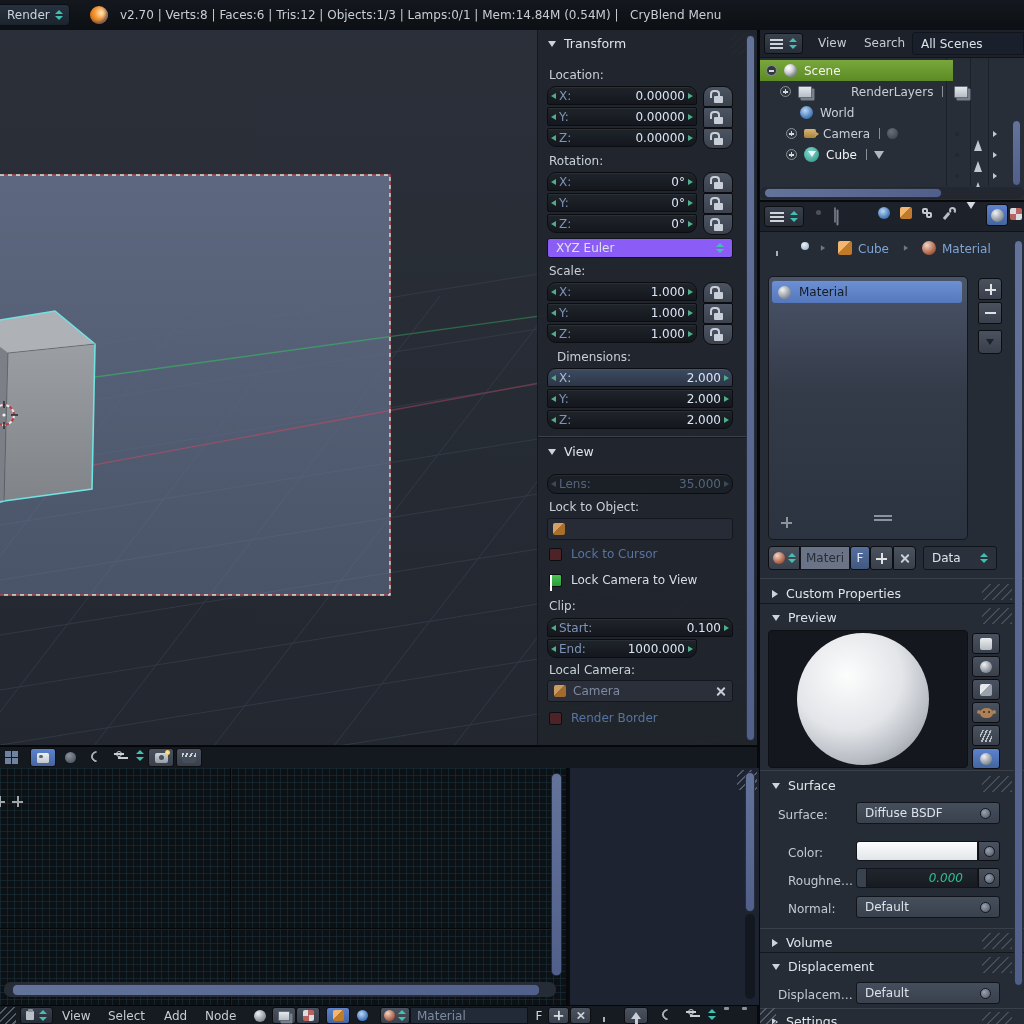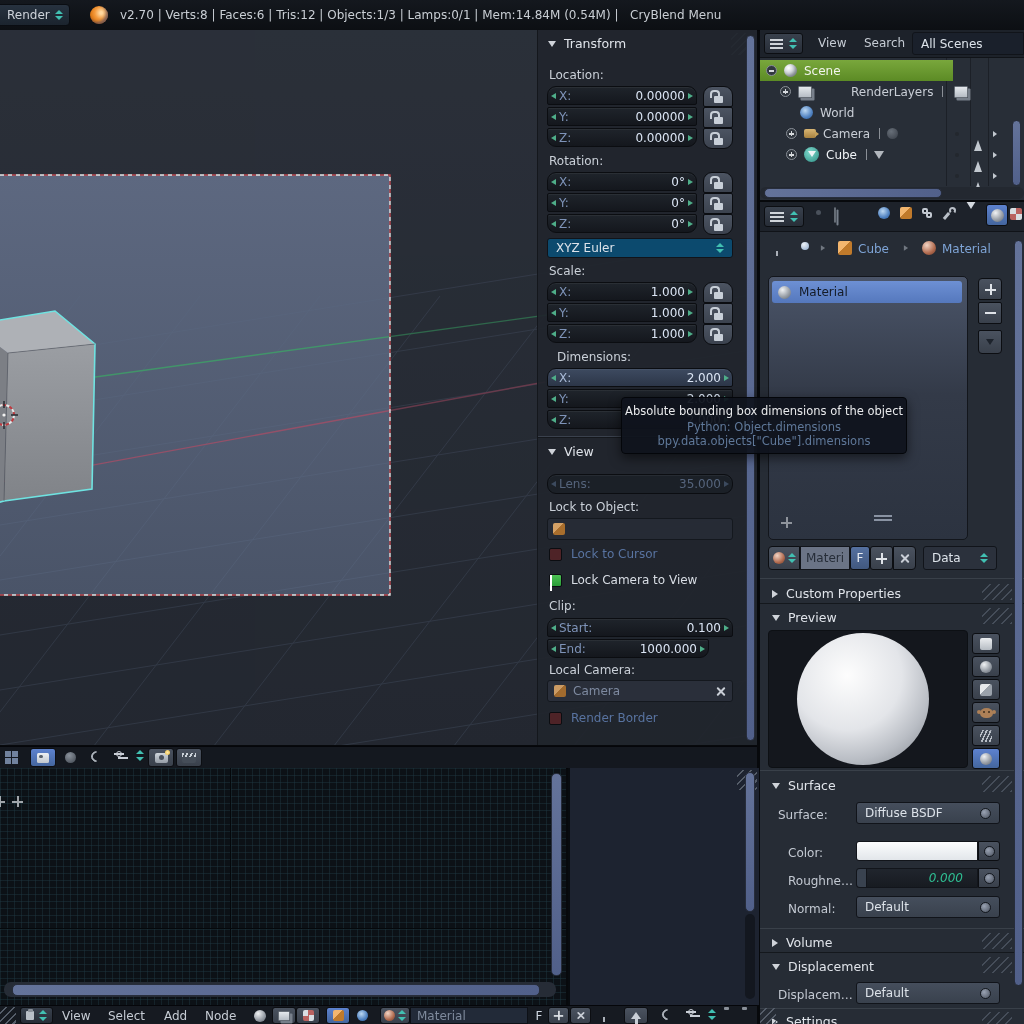--- a/index.html
+++ b/index.html
@@ -270,21 +270,21 @@
       <div class="pfield rb" style="left:9px;top:184px;width:150px;">
         <span class="tl"></span>
           <span class="flabel">Z:</span>
         <span class="fval">0°</span>
           <span class="trr"></span>
       </div>
       <div class="lockbtn rb" style="left:165px;top:184px;">
           <span class="padlock"></span>
         </div>
 
-      <div class="dd" style="left:9px;top:208px;width:186px;height:20px;background:#0c4a6e;">
+      <div class="dd" style="left:9px;top:208px;width:186px;height:20px;background:#8b5cf6;">
         <span>XYZ Euler</span>
         <span class="dbl">
             <i class="u"></i>
             <i class="d"></i>
           </span>
       </div>
 
       <span class="abs" style="left:11px;top:234px;color:#cad0d8;">Scale:</span>
 
       <div class="pfield rt" style="left:9px;top:252px;width:150px;">
@@ -364,21 +364,21 @@
         <span style="color:#d8dde4;">Lock Camera to View</span>
       </div>
 
       <span class="abs" style="left:11px;top:569px;color:#cad0d8;">Clip:</span>
       <div class="pfield rt" style="left:9px;top:588px;width:186px;">
         <span class="tl"></span>
           <span class="flabel">Start:</span>
         <span class="fval">0.100</span>
           <span class="trr"></span>
       </div>
-      <div class="pfield rb" style="left:9px;top:609px;width:162px;">
+      <div class="pfield rb" style="left:9px;top:609px;width:150px;">
         <span class="tl"></span>
           <span class="flabel">End:</span>
         <span class="fval">1000.000</span>
           <span class="trr"></span>
       </div>
 
       <span class="abs" style="left:11px;top:633px;color:#cad0d8;">Local Camera:</span>
       <div class="abs" style="left:9px;top:650px;width:186px;height:22px;background:rgba(43,49,60,.9);border:1px solid #14181e;border-radius:3px;display:flex;align-items:center;gap:7px;padding:0 6px;box-sizing:border-box;">
         <span class="ocube" style="width:12px;height:12px;opacity:.8;"></span>
         <span style="color:#7e8aa0;">Camera</span>
@@ -387,25 +387,20 @@
 
       <div class="abs" style="left:11px;top:681px;display:flex;align-items:center;gap:9px;">
         <span class="cb off"></span>
         <span style="color:#5873a0;">Render Border</span>
       </div>
 
       <div class="abs sbh" style="left:208px;top:5px;width:9px;height:706px;"></div>
     </div>
   </div>
 
-  <div class="abs" style="left:621px;top:397px;width:284px;height:55px;background:rgba(15,19,29,0.94);border:1px solid #04060a;border-radius:4px;box-shadow:0 4px 12px rgba(0,0,0,.55);z-index:60;text-align:center;">
-    <div style="margin-top:6px;color:#e9eaec;font-size:11.5px;">Absolute bounding box dimensions of the object</div>
-    <div style="margin-top:2px;color:#5f7899;font-size:11.5px;">Python: Object.dimensions</div>
-    <div style="color:#5f7899;font-size:11.5px;">bpy.data.objects["Cube"].dimensions</div>
-  </div>
 
   <div class="abs" style="left:760px;top:30px;width:264px;height:170px;background:#282e37;overflow:hidden;">
     <div class="abs" style="left:0;top:0;width:264px;height:27px;background:#1d222a;border-bottom:1px solid #101318;">
       <div class="edt abs" style="left:4px;top:3px;height:21px;">
         <span class="edlines"></span>
         <span class="dbl" style="margin-left:2px;">
             <i class="u"></i>
             <i class="d"></i>
           </span>
       </div>

